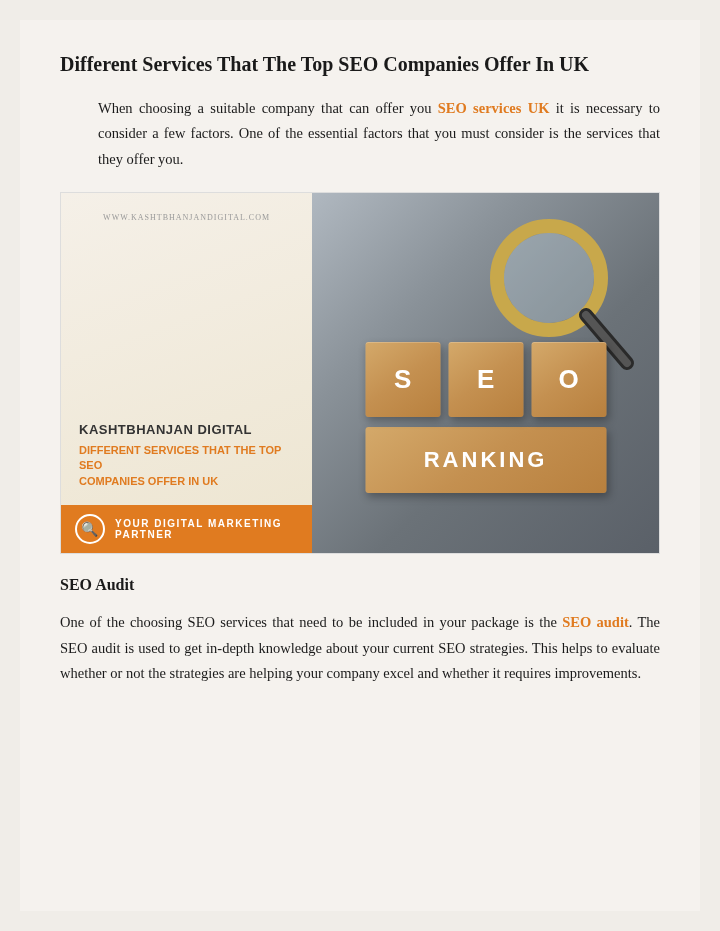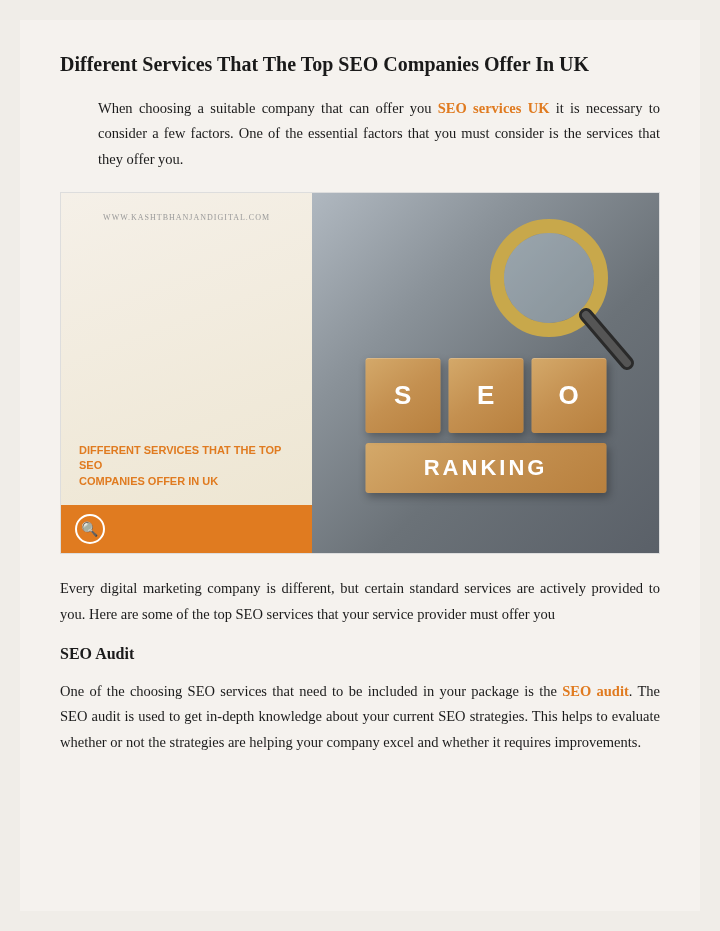--- a/index.html
+++ b/index.html
@@ -167,21 +167,21 @@
       font-size: 26px;
       font-weight: bold;
       color: #fff;
       font-family: Arial, sans-serif;
       box-shadow: 2px 4px 8px rgba(0,0,0,0.3), inset 0 1px 0 rgba(255,255,255,0.2);
       border-radius: 3px;
     }
 
     .ranking-block {
       background: linear-gradient(145deg, #d4a96a 0%, #c49050 50%, #b8803e 100%);
-      padding: 12px 30px;
+      padding: 20px 30px;
       display: flex;
       align-items: center;
       justify-content: center;
       font-size: 22px;
       font-weight: bold;
       color: #fff;
       font-family: Arial, sans-serif;
       box-shadow: 2px 4px 8px rgba(0,0,0,0.3);
       border-radius: 3px;
       letter-spacing: 3px;
@@ -213,26 +213,28 @@
   <p class="intro-paragraph">
     <span>When choosing a suitable company that can offer you </span><span class="highlight-orange">SEO services UK</span><span> it is necessary to consider a few factors. One of the essential factors that you must consider is the services that they offer you.</span>
   </p>
 
   <div class="image-block">
     <div class="image-composite">
 
       <div class="image-left">
         <div class="image-watermark">WWW.KASHTBHANJANDIGITAL.COM</div>
         <div class="image-left-content">
+          <div class="brand-name">KASHTBHANJAN DIGITAL</div>
           <div class="brand-subtitle">DIFFERENT SERVICES THAT THE TOP SEO<br>COMPANIES OFFER IN UK</div>
         </div>
         <div class="orange-bar">
           <div class="partner-circle">
             <span class="partner-icon">🔍</span>
           </div>
+          <span class="partner-text">YOUR DIGITAL MARKETING PARTNER</span>
         </div>
       </div>
 
       <div class="image-right">
 
         <div style="position:absolute; top:15px; right:20px;">
           <svg width="160" height="170" viewBox="0 0 160 170">
 
             <circle cx="70" cy="70" r="52" fill="none" stroke="#c8a84b" stroke-width="14"></circle>
             <circle cx="70" cy="70" r="45" fill="rgba(200,220,230,0.3)" stroke="none"></circle>
@@ -247,21 +249,20 @@
             <div class="seo-block">S</div>
             <div class="seo-block">E</div>
             <div class="seo-block">O</div>
           </div>
           <div class="ranking-block">RANKING</div>
         </div>
       </div>
     </div>
   </div>
 
-  <p class="body-paragraph">Every digital marketing company is different, but certain standard services are actively provided to you. Here are some of the top SEO services that your service provider must offer you</p>
 
   <h2 class="section-heading">SEO Audit</h2>
 
   <p class="body-paragraph">
     <span>One of the choosing SEO services that need to be included in your package is the </span><span class="highlight-orange">SEO audit</span><span>. The SEO audit is used to get in-depth knowledge about your current SEO strategies. This helps to evaluate whether or not the strategies are helping your company excel and whether it requires improvements.</span>
   </p>
 
 </div>
 
 </body></html>

